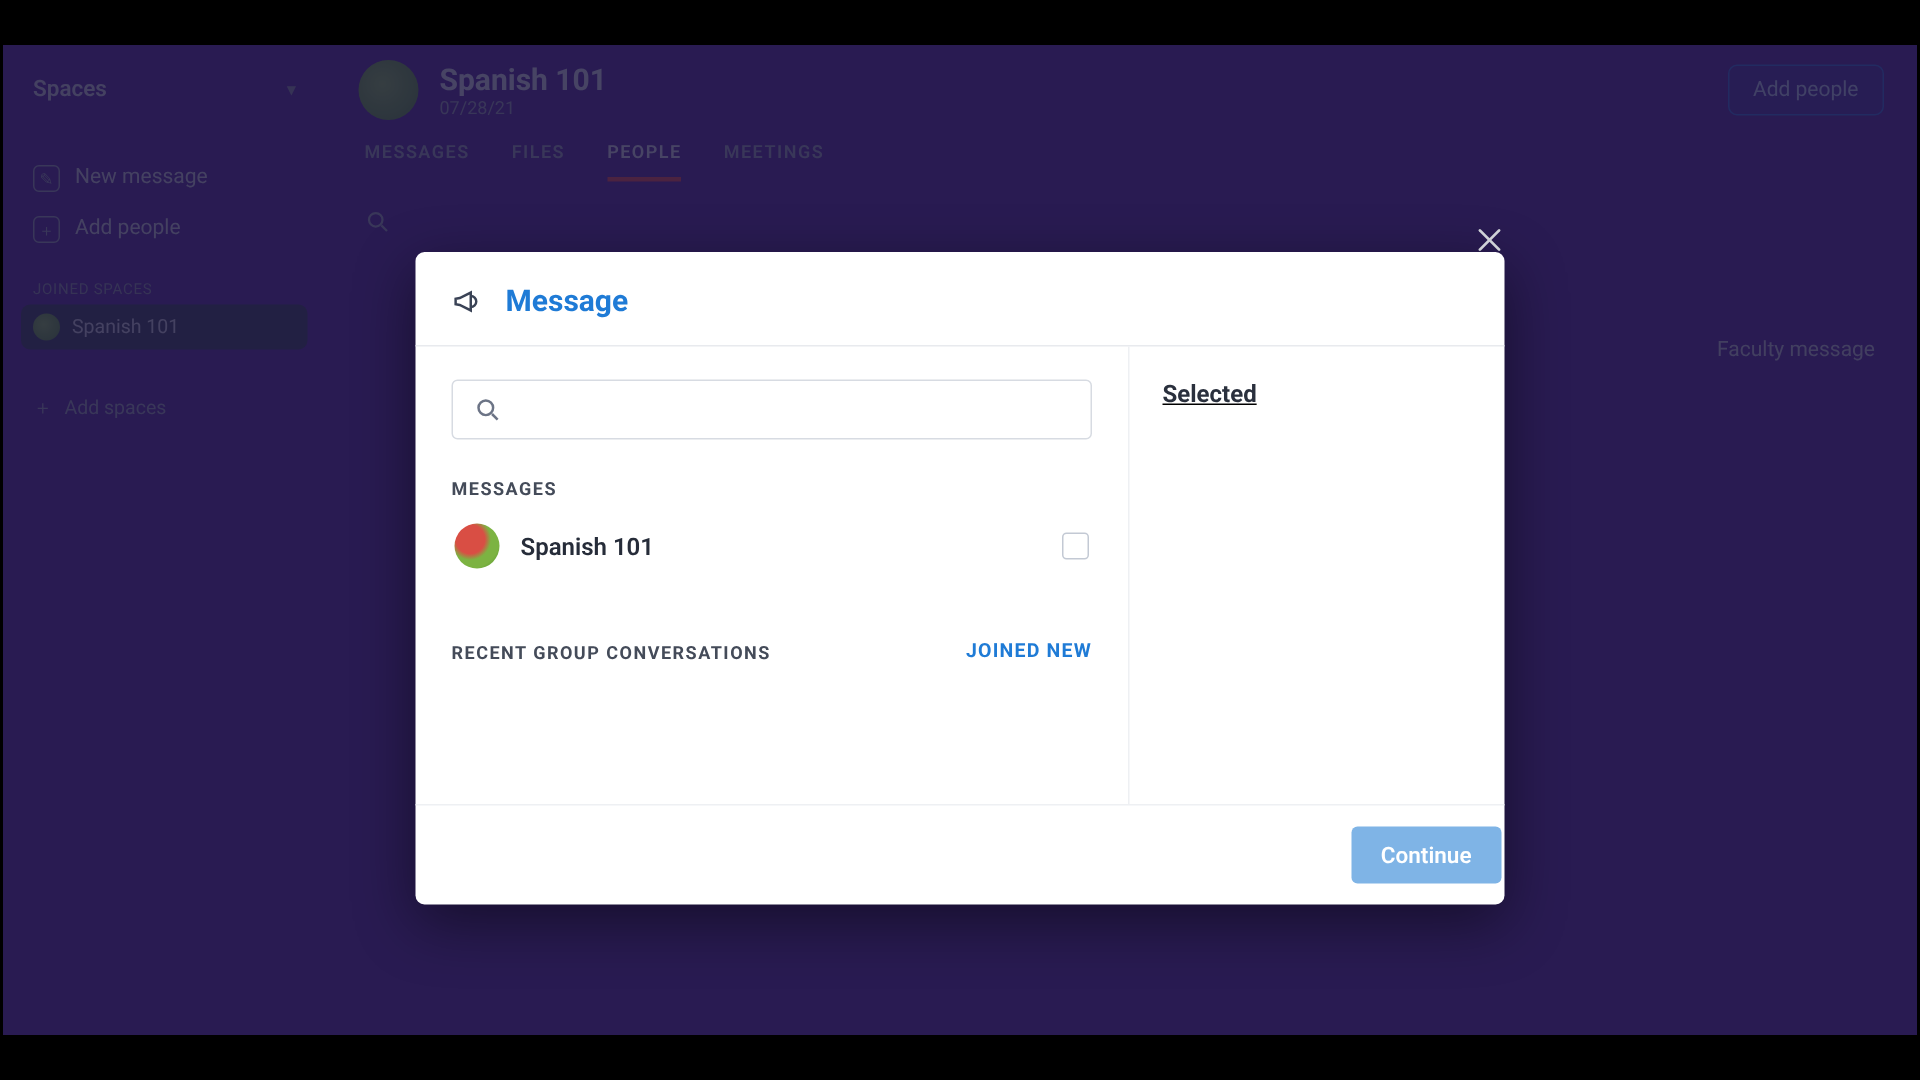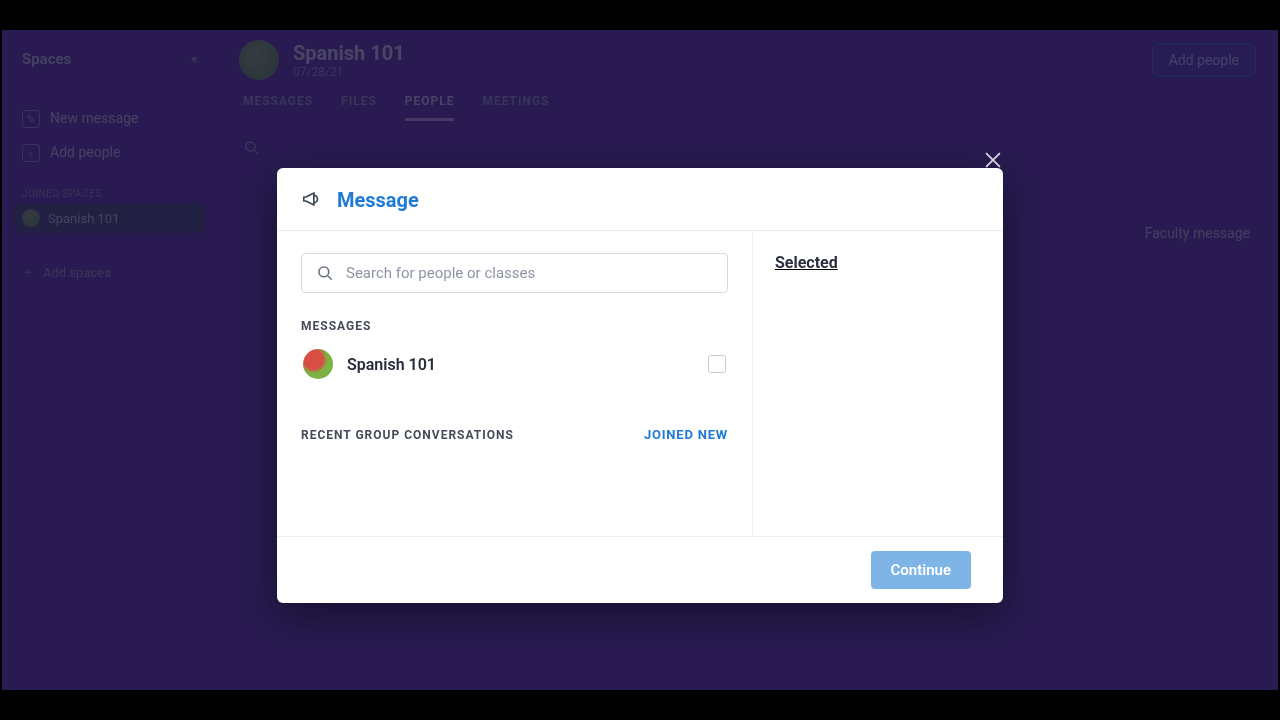--- a/index.html
+++ b/index.html
@@ -23,35 +23,35 @@
   .sidebar .add-space { color:#9aa4b8; font-size:13px; padding:6px 8px; display:flex; gap:8px; align-items:center; }
 
   .app-bg .main { position:absolute; left:215px; right:0; top:0; bottom:0; }
   .main .header { display:flex; align-items:center; padding:10px 22px 0; gap:14px; }
   .main .avatar { width:40px; height:40px; border-radius:50%; background:radial-gradient(circle at 40% 40%, #8bc34a, #4c8b2a); }
   .main .titleblock .t { font-size:20px; font-weight:700; color:#dfe3ec; }
   .main .titleblock .sub { font-size:12px; color:#98a1b4; }
   .main .add-people { margin-left:auto; background:#2d6cdf22; border:1px solid #2d6cdf; color:#bcd3f5; padding:8px 16px; border-radius:6px; font-size:14px; }
   .main .tabs { display:flex; gap:28px; padding:14px 26px 0; font-size:12px; letter-spacing:1px; color:#9aa4b8; font-weight:600; }
   .main .tabs .tab { padding-bottom:10px; }
-  .main .tabs .tab.active { color:#dfe3ec; border-bottom:3px solid #f0abfc; }
+  .main .tabs .tab.active { color:#dfe3ec; border-bottom:3px solid #ef4444; }
   .main .content { padding:18px 26px; }
   .main .search-row { display:flex; align-items:center; gap:10px; color:#9aa4b8; }
   .main .search-row .sicon { width:18px; height:18px; }
   .main .faculty { position:absolute; right:28px; top:195px; font-size:14px; color:#c7cddb; }
 
   
   .overlay-dim { position:absolute; inset:0; background:rgba(20,26,40,0.62); }
 
   
   .modal { position:absolute; width:726px; left:275px; top:138px; background:#fff; border-radius:6px; box-shadow:0 12px 40px rgba(0,0,0,0.45); }
   .close-btn { position:absolute; top:-22px; right:-4px; width:28px; height:28px; display:flex; align-items:center; justify-content:center; cursor:pointer; color:#cfd2d7; }
   .close-btn svg { width:22px; height:22px; }
 
-  .modal-header { display:flex; align-items:flex-start; gap:14px; padding:20px 24px 18px; border-bottom:1px solid #e8eaee; }
+  .modal-header { display:flex; align-items:flex-end; gap:14px; padding:20px 24px 18px; border-bottom:1px solid #e8eaee; }
   .modal-header .megaphone { width:22px; height:22px; color:#3a4356; }
   .modal-header .title { font-size:20px; font-weight:700; color:#1f7bd6; }
 
   .modal-body { display:flex; min-height:305px; }
   .modal-left { flex:1; padding:22px 24px 10px; border-right:1px solid #eef0f3; }
   .modal-right { width:250px; padding:22px 22px 10px; display:flex; flex-direction:row;text-decoration:underline; }
 
   .searchbox { display:flex; align-items:center; gap:12px; border:1px solid #d7dbe2; border-radius:4px; padding:10px 14px; }
   .searchbox input { border:none; outline:none; flex:1; font-size:15px; color:#333; background:transparent; }
   .searchbox input::placeholder { color:#8d95a5; }
@@ -62,21 +62,21 @@
   .class-row .av { width:30px; height:30px; border-radius:50%; background:radial-gradient(circle at 35% 35%, #d94e44 0 35%, #7cb342 50% 70%, #4c8b2a 100%); }
   .class-row .name { font-size:16px; font-weight:600; color:#262c39; flex:1; }
   .class-row .cb { width:18px; height:18px; border:1.5px solid #c3c9d4; border-radius:3px; cursor:pointer; }
 
   .recent-row { display:flex; align-items:center; justify-content:space-between; margin-top:42px;gap:32px; }
   .recent-row .lbl { font-size:12px; font-weight:700; letter-spacing:1px; color:#444b59; }
   .create-new { font-size:13px; font-weight:700; letter-spacing:0.8px; color:#1f7bd6; cursor:pointer; }
 
   .selected-title { font-size:16px; font-weight:700; color:#2a303d; }
 
-  .modal-footer { border-top:1px solid #eef0f3; display:flex; justify-content:flex-end; padding:14px 32px; }
+  .modal-footer { border-top:1px solid #eef0f3; display:flex; justify-content:flex-end; padding:14px 2px; }
   .continue-btn { background:#7fb4e6; color:#fff; font-size:15px; font-weight:600; padding:10px 20px; border:none; border-radius:4px; cursor:pointer; }
 
   svg { display:block; }
 </style>
 </head>
 <body>
 
 <div class="letterbox-top"></div>
 <div class="letterbox-bottom"></div>
 
@@ -154,21 +154,20 @@
       <div class="title">Message</div>
     </div>
 
     <div class="modal-body">
       <div class="modal-left">
         <div class="searchbox">
           <svg width="18" height="18" viewBox="0 0 24 24" fill="none" stroke="#6c7486" stroke-width="2.2">
             <circle cx="10.5" cy="10.5" r="6.5"></circle>
               <line x1="16" y1="16" x2="21" y2="21"></line>
           </svg>
-          <input type="text" placeholder="Search for people or classes" style="">
         </div>
 
         <div class="section-head">MESSAGES</div>
 
         <div class="class-row">
           <div class="av"></div>
           <div class="name">Spanish 101</div>
           <div class="cb"></div>
         </div>
 

